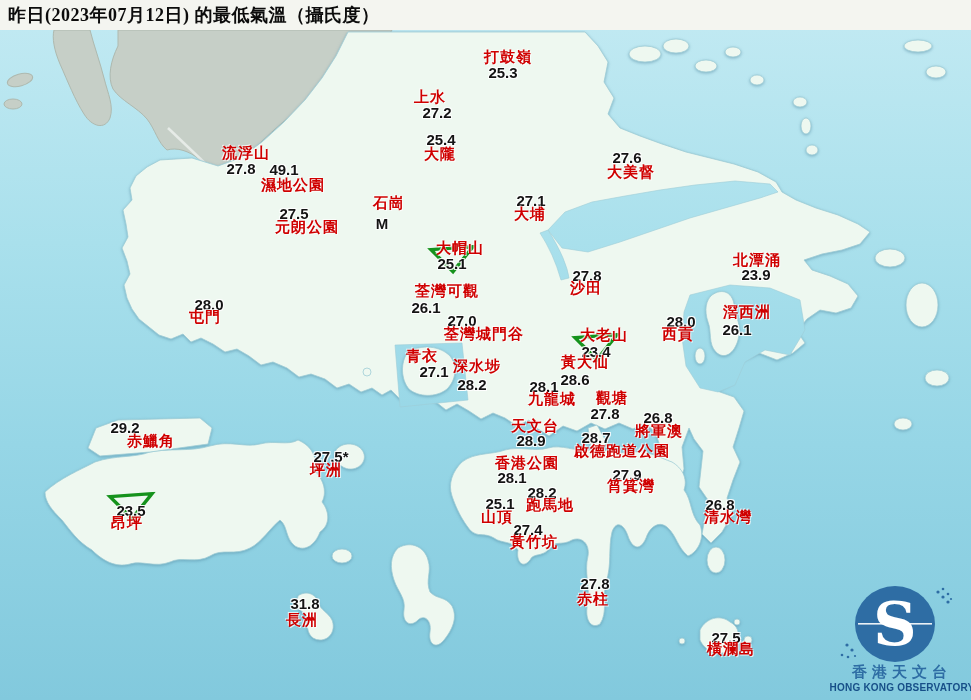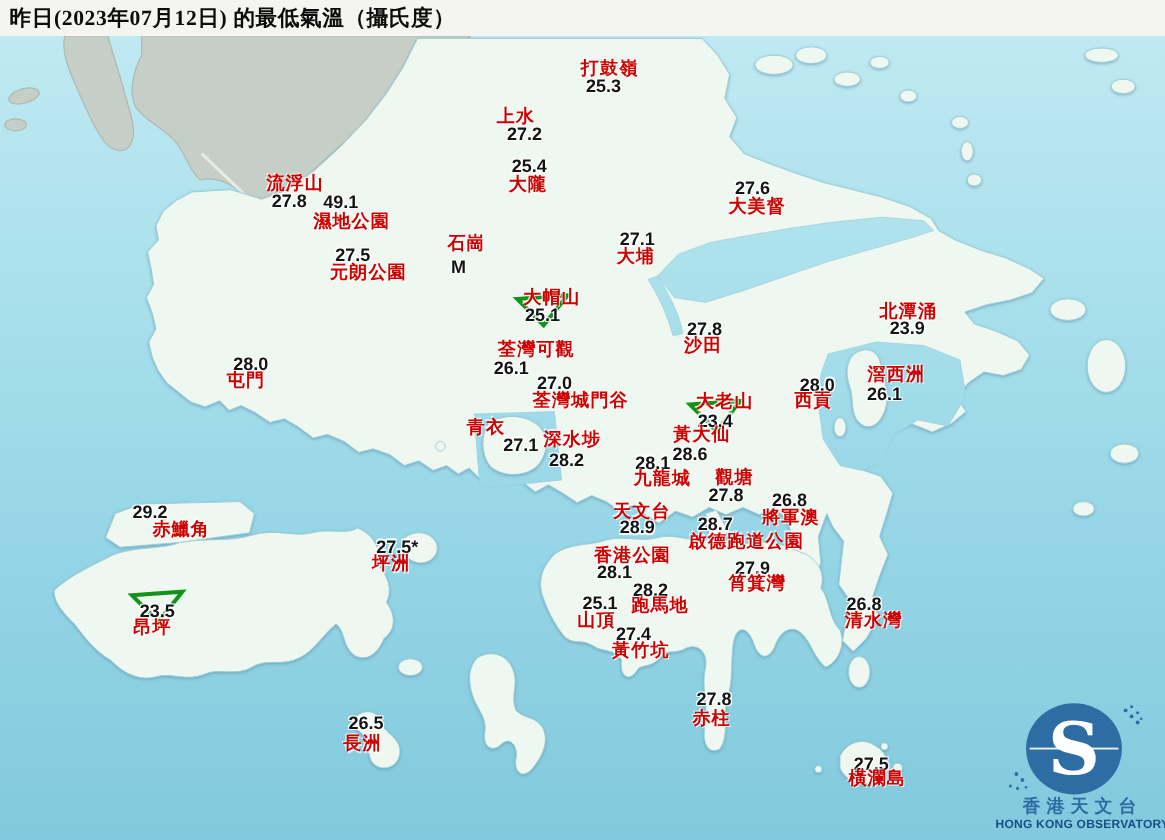--- a/index.html
+++ b/index.html
@@ -194,21 +194,21 @@
       <div class="st-name" style="left: 586px; top: 288px;">沙田</div>
       <div class="st-value" style="left: 756px; top: 274px;">23.9</div>
       <div class="st-name" style="left: 757px; top: 260px;">北潭涌</div>
       <div class="st-value" style="left: 737px; top: 329px;">26.1</div>
       <div class="st-name" style="left: 747px; top: 312px;">滘西洲</div>
       <div class="st-value" style="left: 681px; top: 321px;">28.0</div>
       <div class="st-name" style="left: 678px; top: 334px;">西貢</div>
       <div class="st-value" style="left: 209px; top: 304px;">28.0</div>
       <div class="st-name" style="left: 205px; top: 317px;">屯門</div>
       <div class="st-value" style="left: 434px; top: 371px;">27.1</div>
-      <div class="st-name" style="left: 405px; top: 356px;">青衣</div>
+      <div class="st-name" style="left: 422px; top: 356px;">青衣</div>
       <div class="st-value" style="left: 472px; top: 384px;">28.2</div>
       <div class="st-name" style="left: 477px; top: 366px;">深水埗</div>
       <div class="st-marker" style="left: 596px; top: 351px;"><svg width="50" height="30" viewBox="0 0 50 30">
           <polygon points="4,5 46,2 26,27" fill="none" stroke="#15921c" stroke-width="3.4" stroke-linejoin="miter"></polygon>
         </svg></div>
       <div class="st-value" style="left: 596px; top: 351px;">23.4</div>
       <div class="st-name" style="left: 604px; top: 335px;">大老山</div>
       <div class="st-value" style="left: 575px; top: 379px;">28.6</div>
       <div class="st-name" style="left: 585px; top: 362px;">黃大仙</div>
       <div class="st-value" style="left: 544px; top: 386px;">28.1</div>
@@ -233,21 +233,21 @@
       <div class="st-name" style="left: 534px; top: 542px;">黃竹坑</div>
       <div class="st-value" style="left: 125px; top: 427px;">29.2</div>
       <div class="st-name" style="left: 151px; top: 441px;">赤鱲角</div>
       <div class="st-value" style="left: 331px; top: 456px;">27.5*</div>
       <div class="st-name" style="left: 326px; top: 470px;">坪洲</div>
       <div class="st-marker" style="left: 131px; top: 510px;"><svg width="50" height="30" viewBox="0 0 50 30">
           <polygon points="4,5 46,2 26,27" fill="none" stroke="#15921c" stroke-width="3.4" stroke-linejoin="miter"></polygon>
         </svg></div>
       <div class="st-value" style="left: 131px; top: 510px;">23.5</div>
       <div class="st-name" style="left: 127px; top: 523px;">昂坪</div>
-      <div class="st-value" style="left: 305px; top: 603px;">26.5</div>
+      <div class="st-value" style="left: 305px; top: 603px;">31.8</div>
       <div class="st-name" style="left: 302px; top: 620px;">長洲</div>
       <div class="st-value" style="left: 595px; top: 583px;">27.8</div>
       <div class="st-name" style="left: 593px; top: 599px;">赤柱</div>
       <div class="st-value" style="left: 720px; top: 504px;">26.8</div>
       <div class="st-name" style="left: 728px; top: 517px;">清水灣</div>
       <div class="st-value" style="left: 726px; top: 637px;">27.5</div>
       <div class="st-name" style="left: 731px; top: 649px;">橫瀾島</div>
     </div>
 
   <div id="logo">

